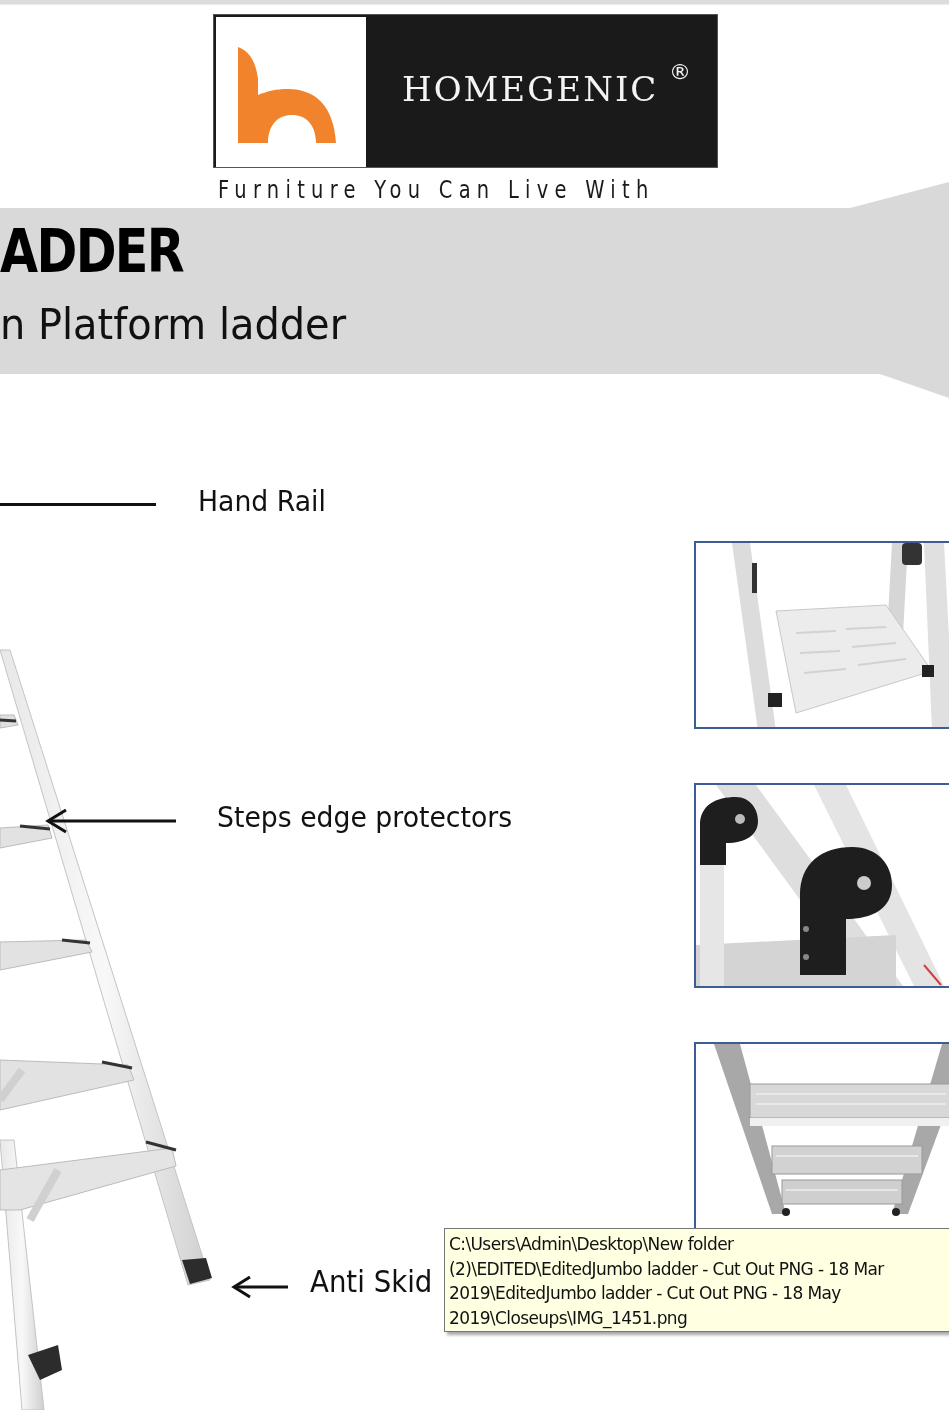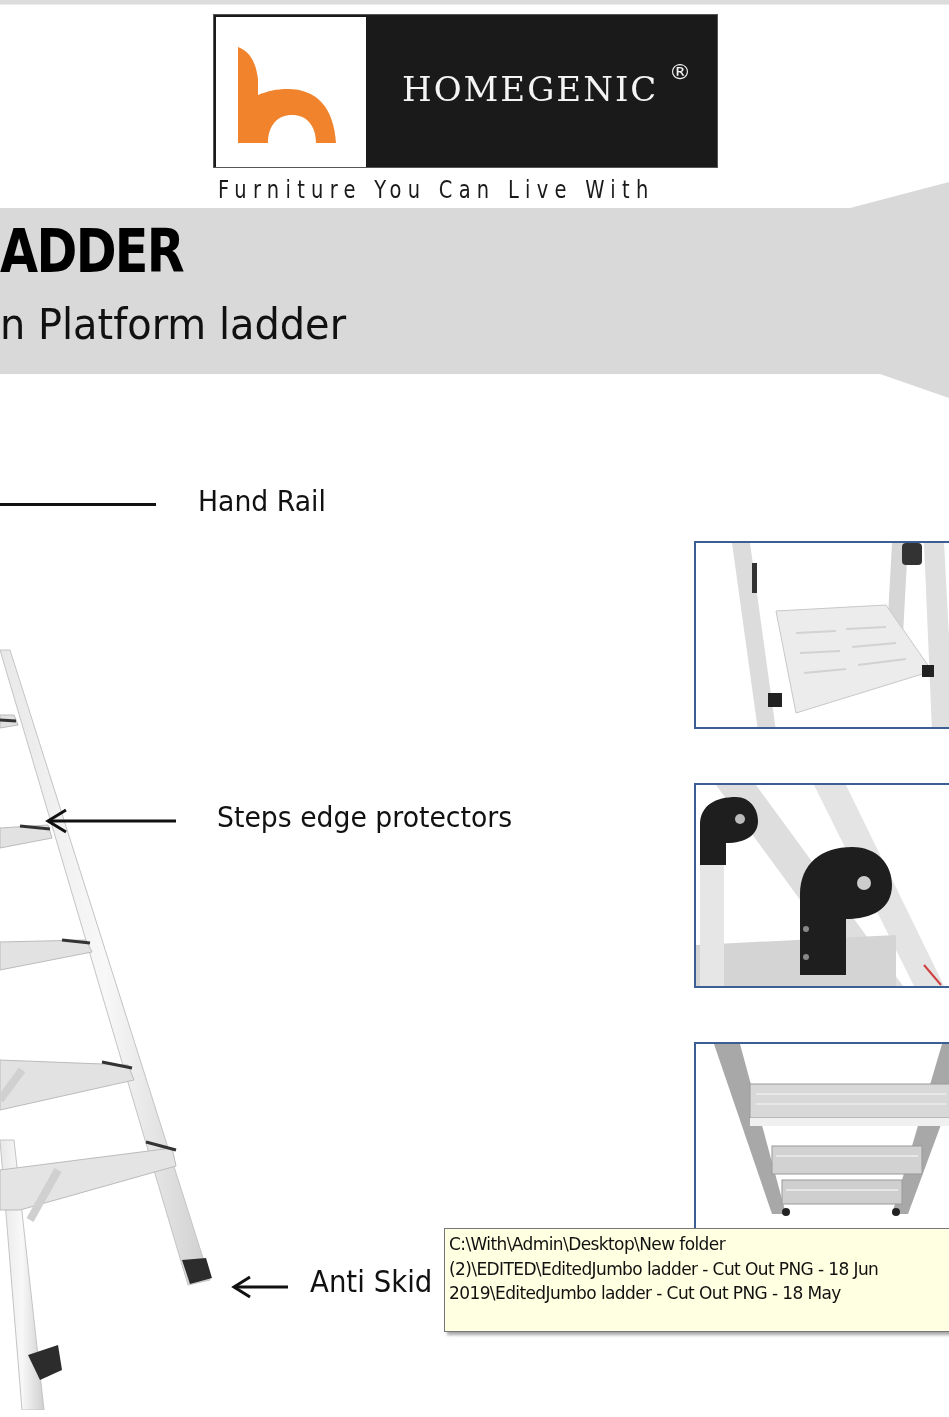--- a/index.html
+++ b/index.html
@@ -227,16 +227,17 @@
       <line x1="60" y1="60" x2="250" y2="60"></line>
       <line x1="80" y1="112" x2="222" y2="112"></line>
       <line x1="90" y1="146" x2="202" y2="146"></line>
     </g>
     <circle cx="90" cy="168" r="4" fill="#222"></circle>
     <circle cx="200" cy="168" r="4" fill="#222"></circle>
   </svg>
 </div>
 
 <div class="tooltip">
-  <div>C:\With\Admin\Desktop\New folder</div>
-  <div>(2)\EDITED\EditedJumbo ladder - Cut Out PNG - 18 Jun</div>
+  <div>C:\Users\Admin\Desktop\New folder</div>
+  <div>(2)\EDITED\EditedJumbo ladder - Cut Out PNG - 18 Mar</div>
   <div>2019\EditedJumbo ladder - Cut Out PNG - 18 May</div>
+  <div>2019\Closeups\IMG_1451.png</div>
 </div>
 
 </body></html>

